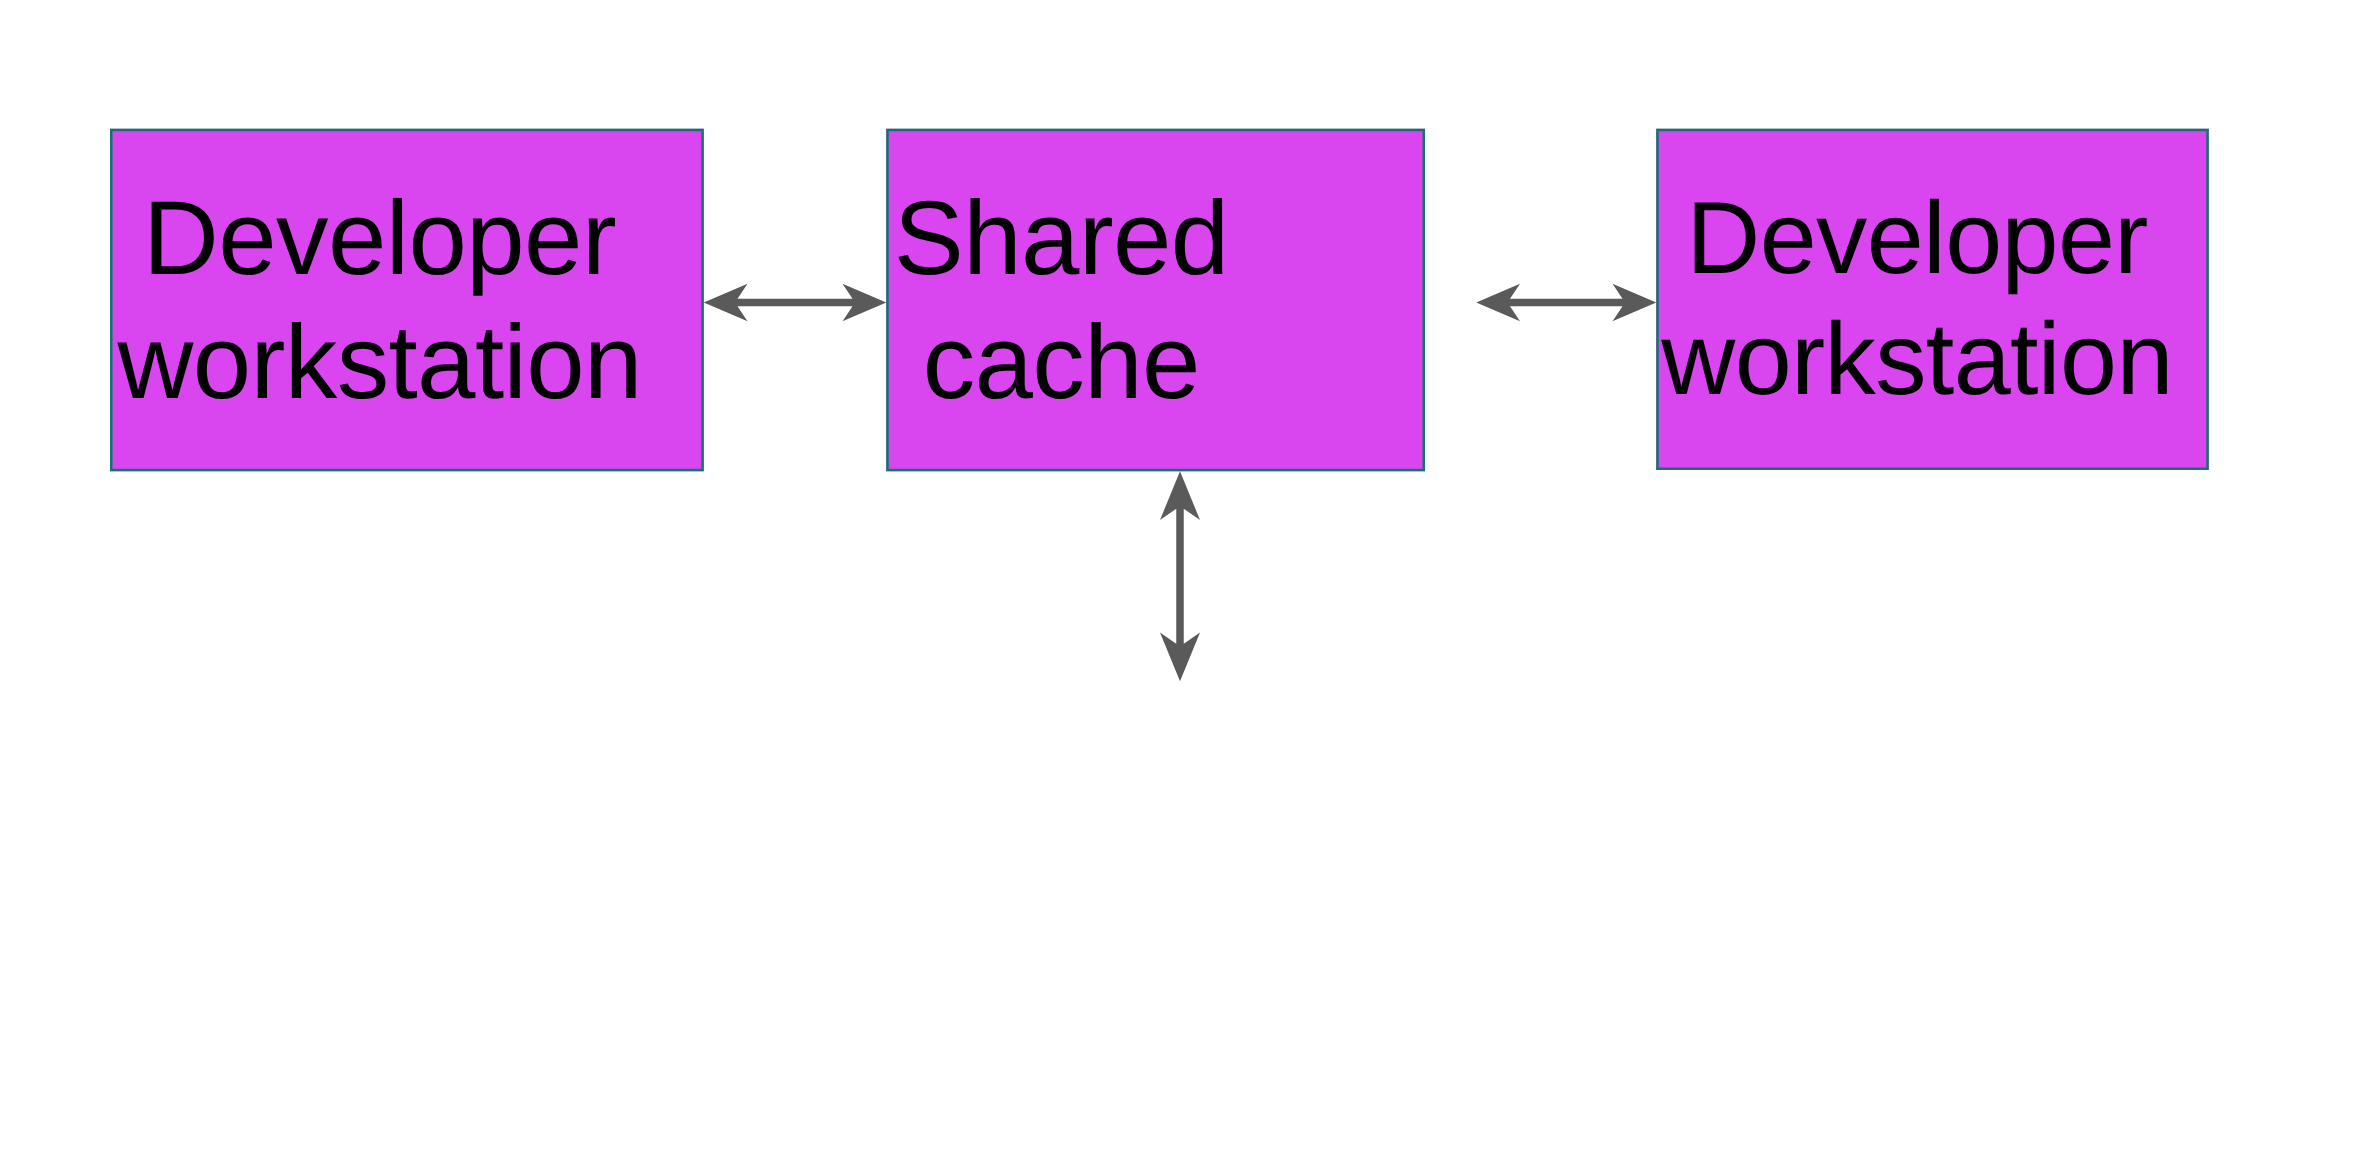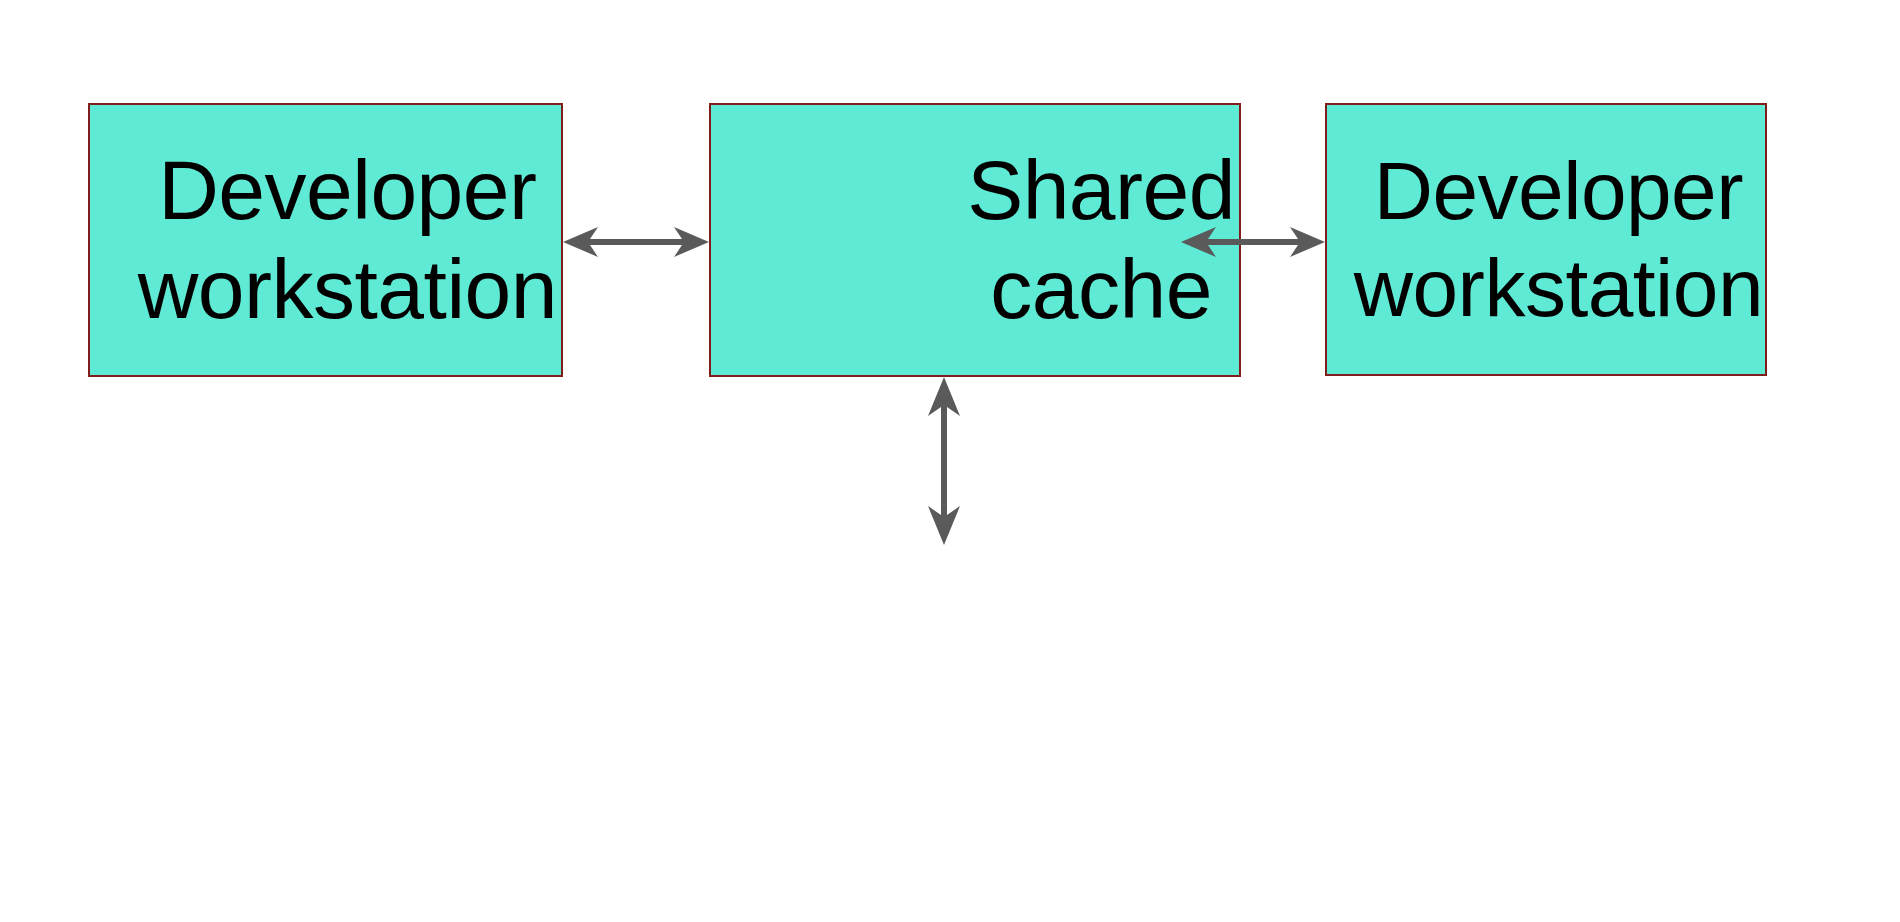--- a/index.html
+++ b/index.html
@@ -14,40 +14,40 @@
   #canvas {
     position: relative;
     width: 1900px;
     height: 922px;
     background: #ffffff;
     overflow: hidden;
   }
   .node {
     position: absolute;
     box-sizing: border-box;
-    background: #5eead4;
-    border: 2px solid #7f1d1d;
+    background: #d946ef;
+    border: 2px solid #0f766e;
     display: flex;
     align-items: center;
-    justify-content: flex-end;
+    justify-content: flex-start;
     text-align: center;
   }
   .node-label {
     font-family: "Liberation Sans", "DejaVu Sans", sans-serif;
     font-size: 84px;
     line-height: 1.18;
     color: #000000;
     font-weight: 400;
     letter-spacing: -0.5px;
     white-space: pre-line;
     padding: 0 4px;
   }
   
   #node-dev-left   { left: 88px;   top: 103px; width: 475px; height: 274px; }
-  #node-shared     { left: 709px;  top: 103px; width: 532px; height: 274px; }
+  #node-shared     { left: 709px;  top: 103px; width: 431px; height: 274px; }
   #node-dev-right  { left: 1325px; top: 103px; width: 442px; height: 273px; }
   #node-ci         { left: 708px;  top: 545px; width: 473px; height: 278px; }
 
   #node-dev-right .node-label { font-size: 82px; padding: 0 2px; }
   #node-ci .node-label { font-size: 82px; }
 
   .connector {
     position: absolute;
     overflow: visible;
   }

